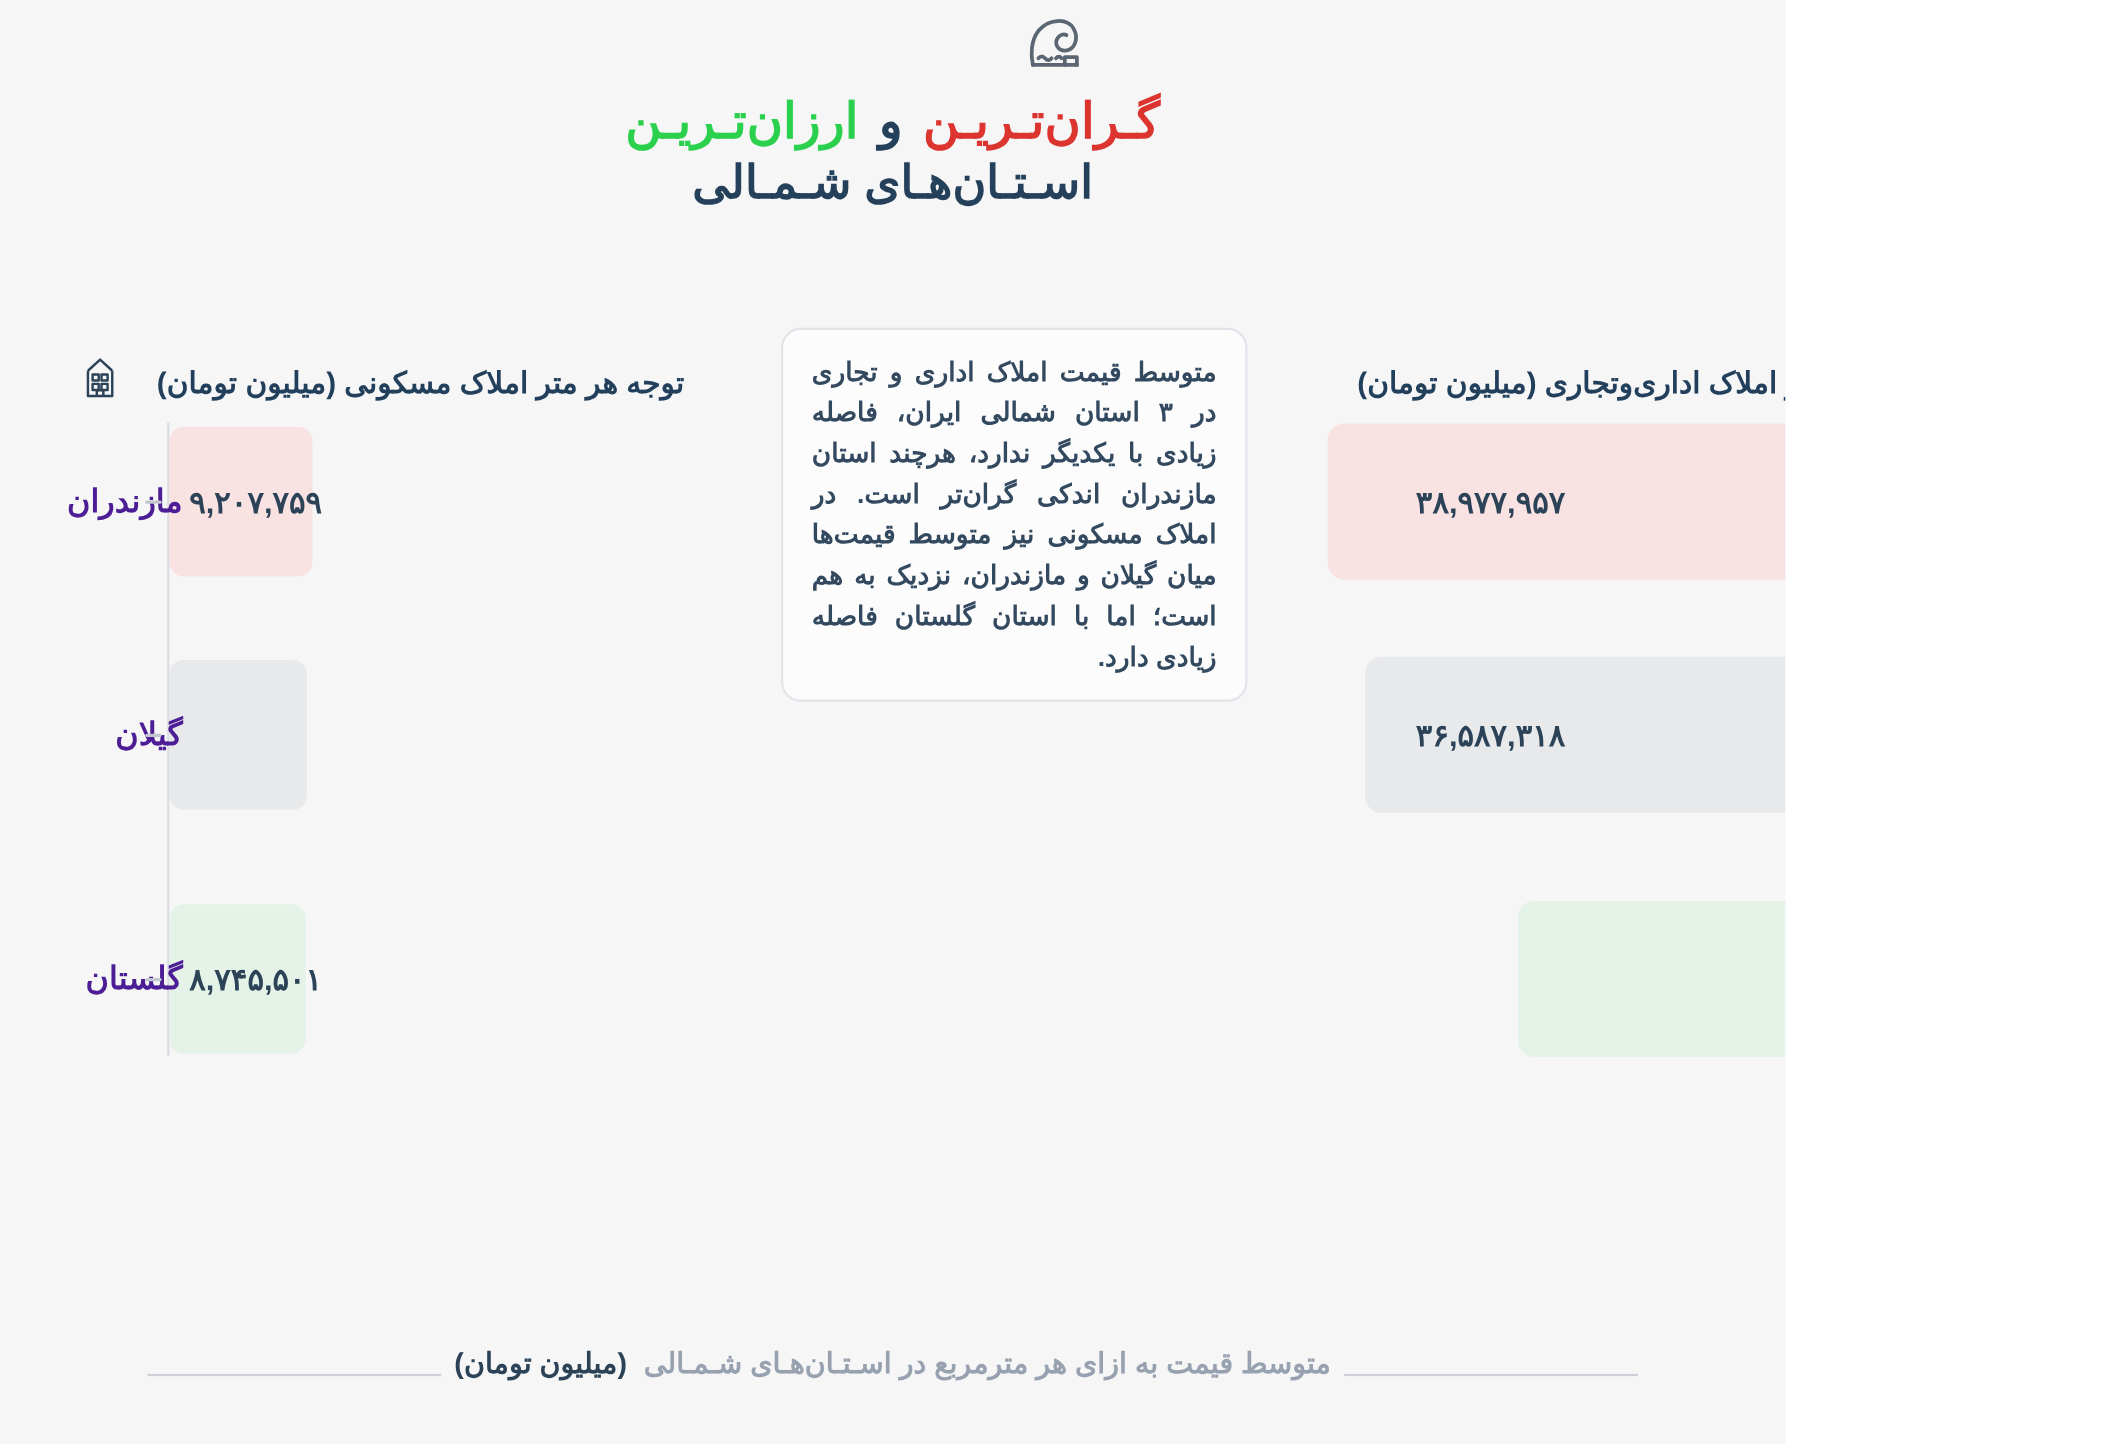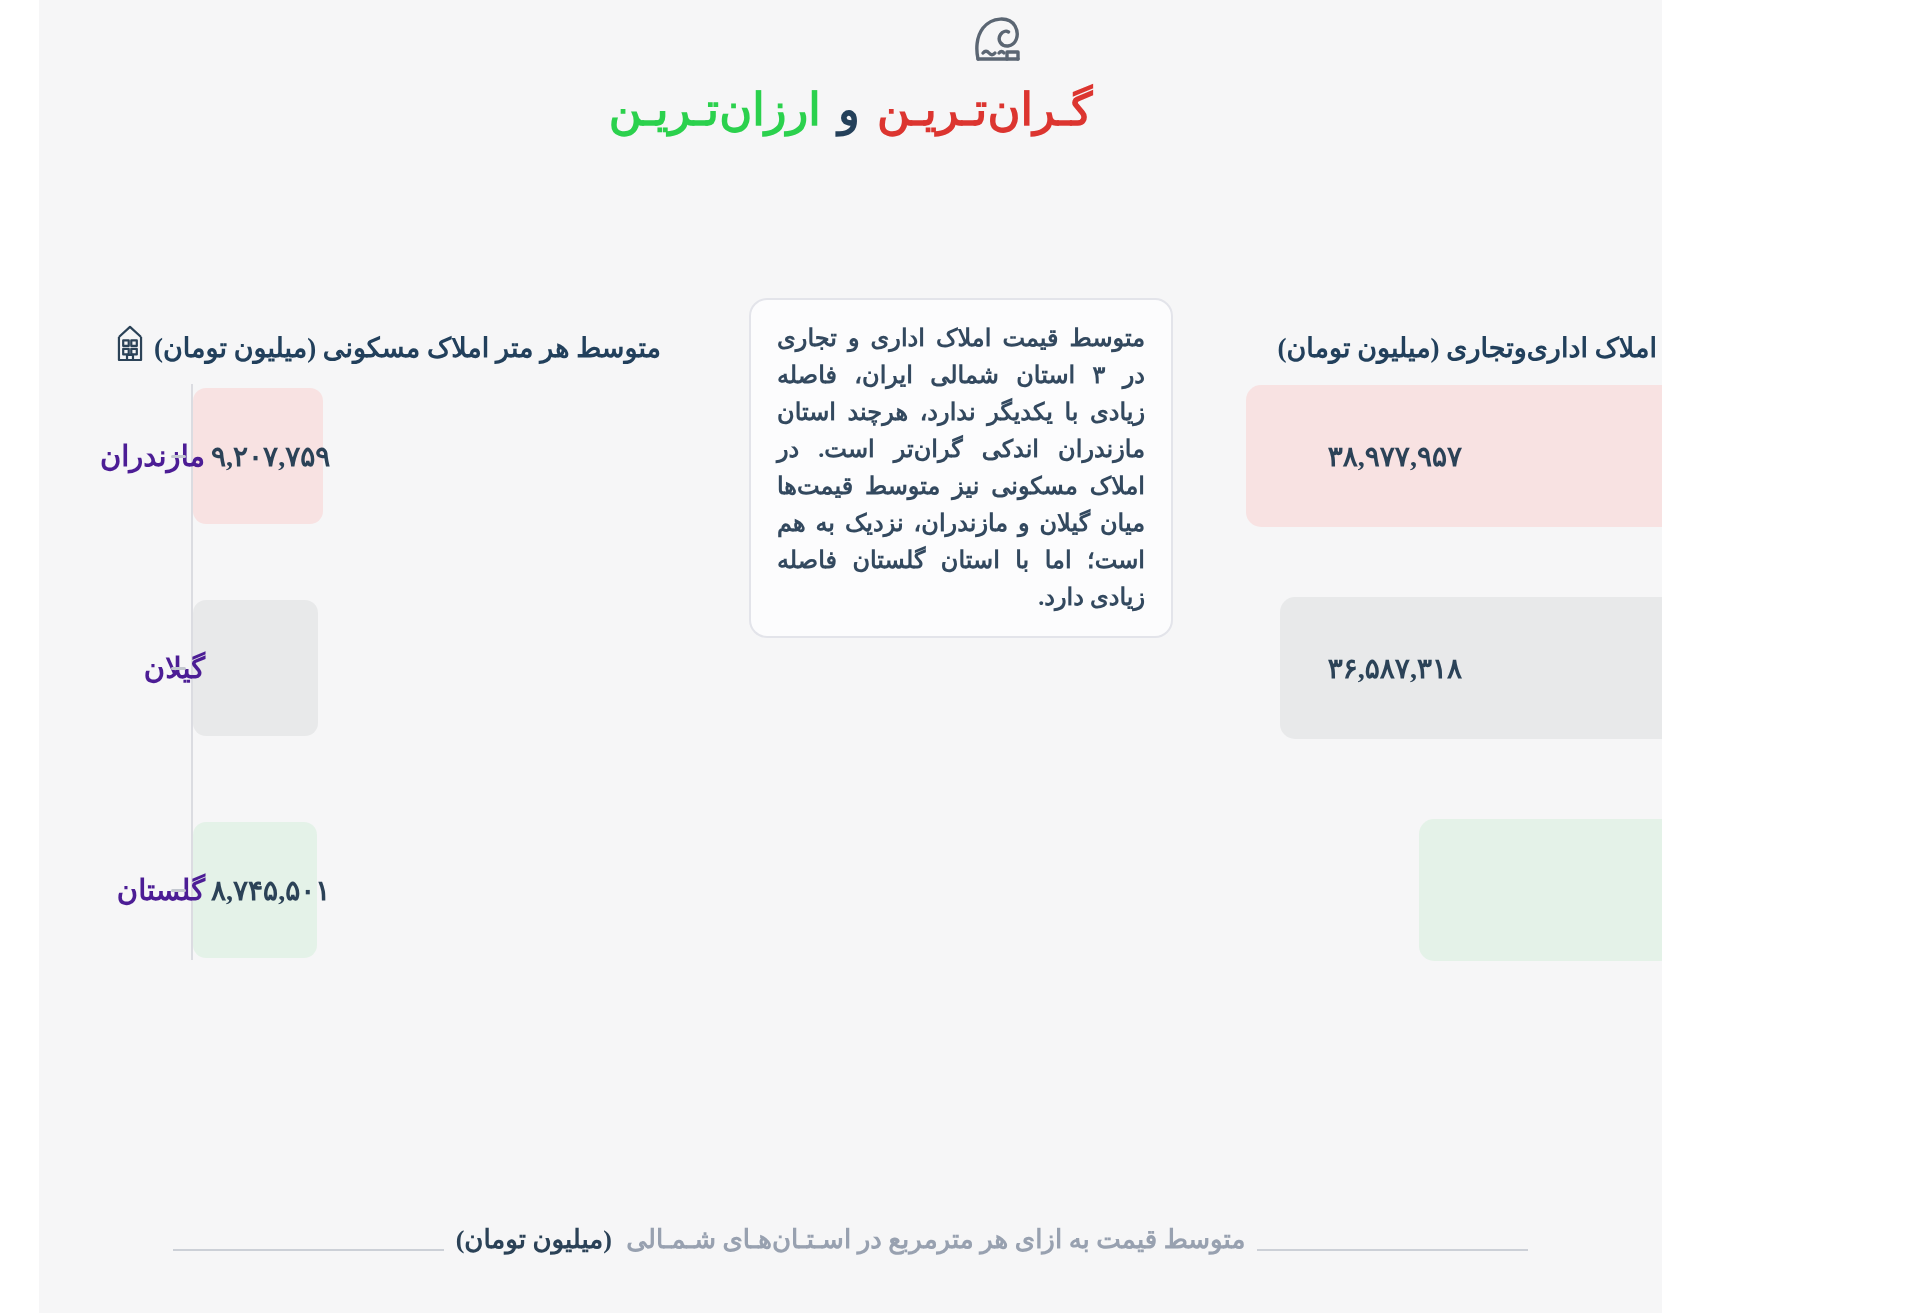--- a/index.html
+++ b/index.html
@@ -1,18 +1,18 @@
 <!DOCTYPE html>
 <html lang="fa"><head>
 <meta charset="utf-8">
 <style>
   html,body{margin:0;padding:0;}
   .page{
     position:relative;width:1623px;height:1313px;overflow:hidden;
-    background:#f6f6f7;font-family:Liberation Serif, serif;margin-left:39px;
+    background:#f6f6f7;font-family:Liberation Sans, sans-serif;
   }
   
   .logo{position:absolute;left:926px;top:8px;width:66px;height:64px;color:#5b6673;}
   .title-wrap{position:absolute;top:82px;left:0;width:100%;text-align:center;direction:rtl;font-weight:bold;color:#24405a;}
   .title-line1{font-size:45px;line-height:56px;}
   .title-line2{font-size:42px;line-height:52px;margin-top:2px;}
   .t-red{color:#dc3530;}
   .t-green{color:#2bd14d;}
   .t-sep{color:#24405a;padding:0 6px;}
   
@@ -70,32 +70,33 @@
     <path d="M17 45 q3 -3.5 6 0 t6 0"></path>
     <path d="M33 45 q2.5 -3 5 0"></path>
   </svg>
 
   <div class="title-wrap">
     <div class="title-line1">
       <span class="t-red">گـران‌تـریـن</span>
       <span class="t-sep">و</span>
       <span class="t-green">ارزان‌تـریـن</span>
     </div>
+    <div class="title-line2">اسـتـان‌هـای شـمـالی</div>
   </div>
 
   <svg class="hicon l-icon" width="34" height="46" viewBox="0 0 40 52" fill="none" stroke="currentColor" stroke-width="2.6" stroke-linejoin="round">
     <path d="M7 19 L20 7 L33 19"></path>
     <path d="M7 19 V46 H33 V19"></path>
     <rect x="12" y="23" width="6.5" height="6.5"></rect>
     <rect x="21.5" y="23" width="6.5" height="6.5"></rect>
     <rect x="12" y="33" width="6.5" height="6.5"></rect>
     <rect x="21.5" y="33" width="6.5" height="6.5"></rect>
     <path d="M16.5 46 V40 H23.5 V46"></path>
   </svg>
-  <div class="chart-title l-title">متوسط هر متر املاک مسکونی (میلیون تومان)</div>
+  <div class="chart-title l-title">توجه هر متر املاک مسکونی (میلیون تومان)</div>
 
   <div class="axis l-axis"></div>
 
   <div class="bar l-bar lrow1" style="width: 130.198px; background: rgb(248, 226, 226);"></div>
   <div class="bar l-bar lrow2" style="width: 124.771px; background: rgb(232, 233, 234);"></div>
   <div class="bar l-bar lrow3" style="width: 123.661px; background: rgb(228, 242, 232);"></div>
 
   <div class="value l-val lrow1">۹,۲۰۷,۷۵۹</div>
   <div class="value l-val lrow3">۸,۷۴۵,۵۰۱</div>
 

